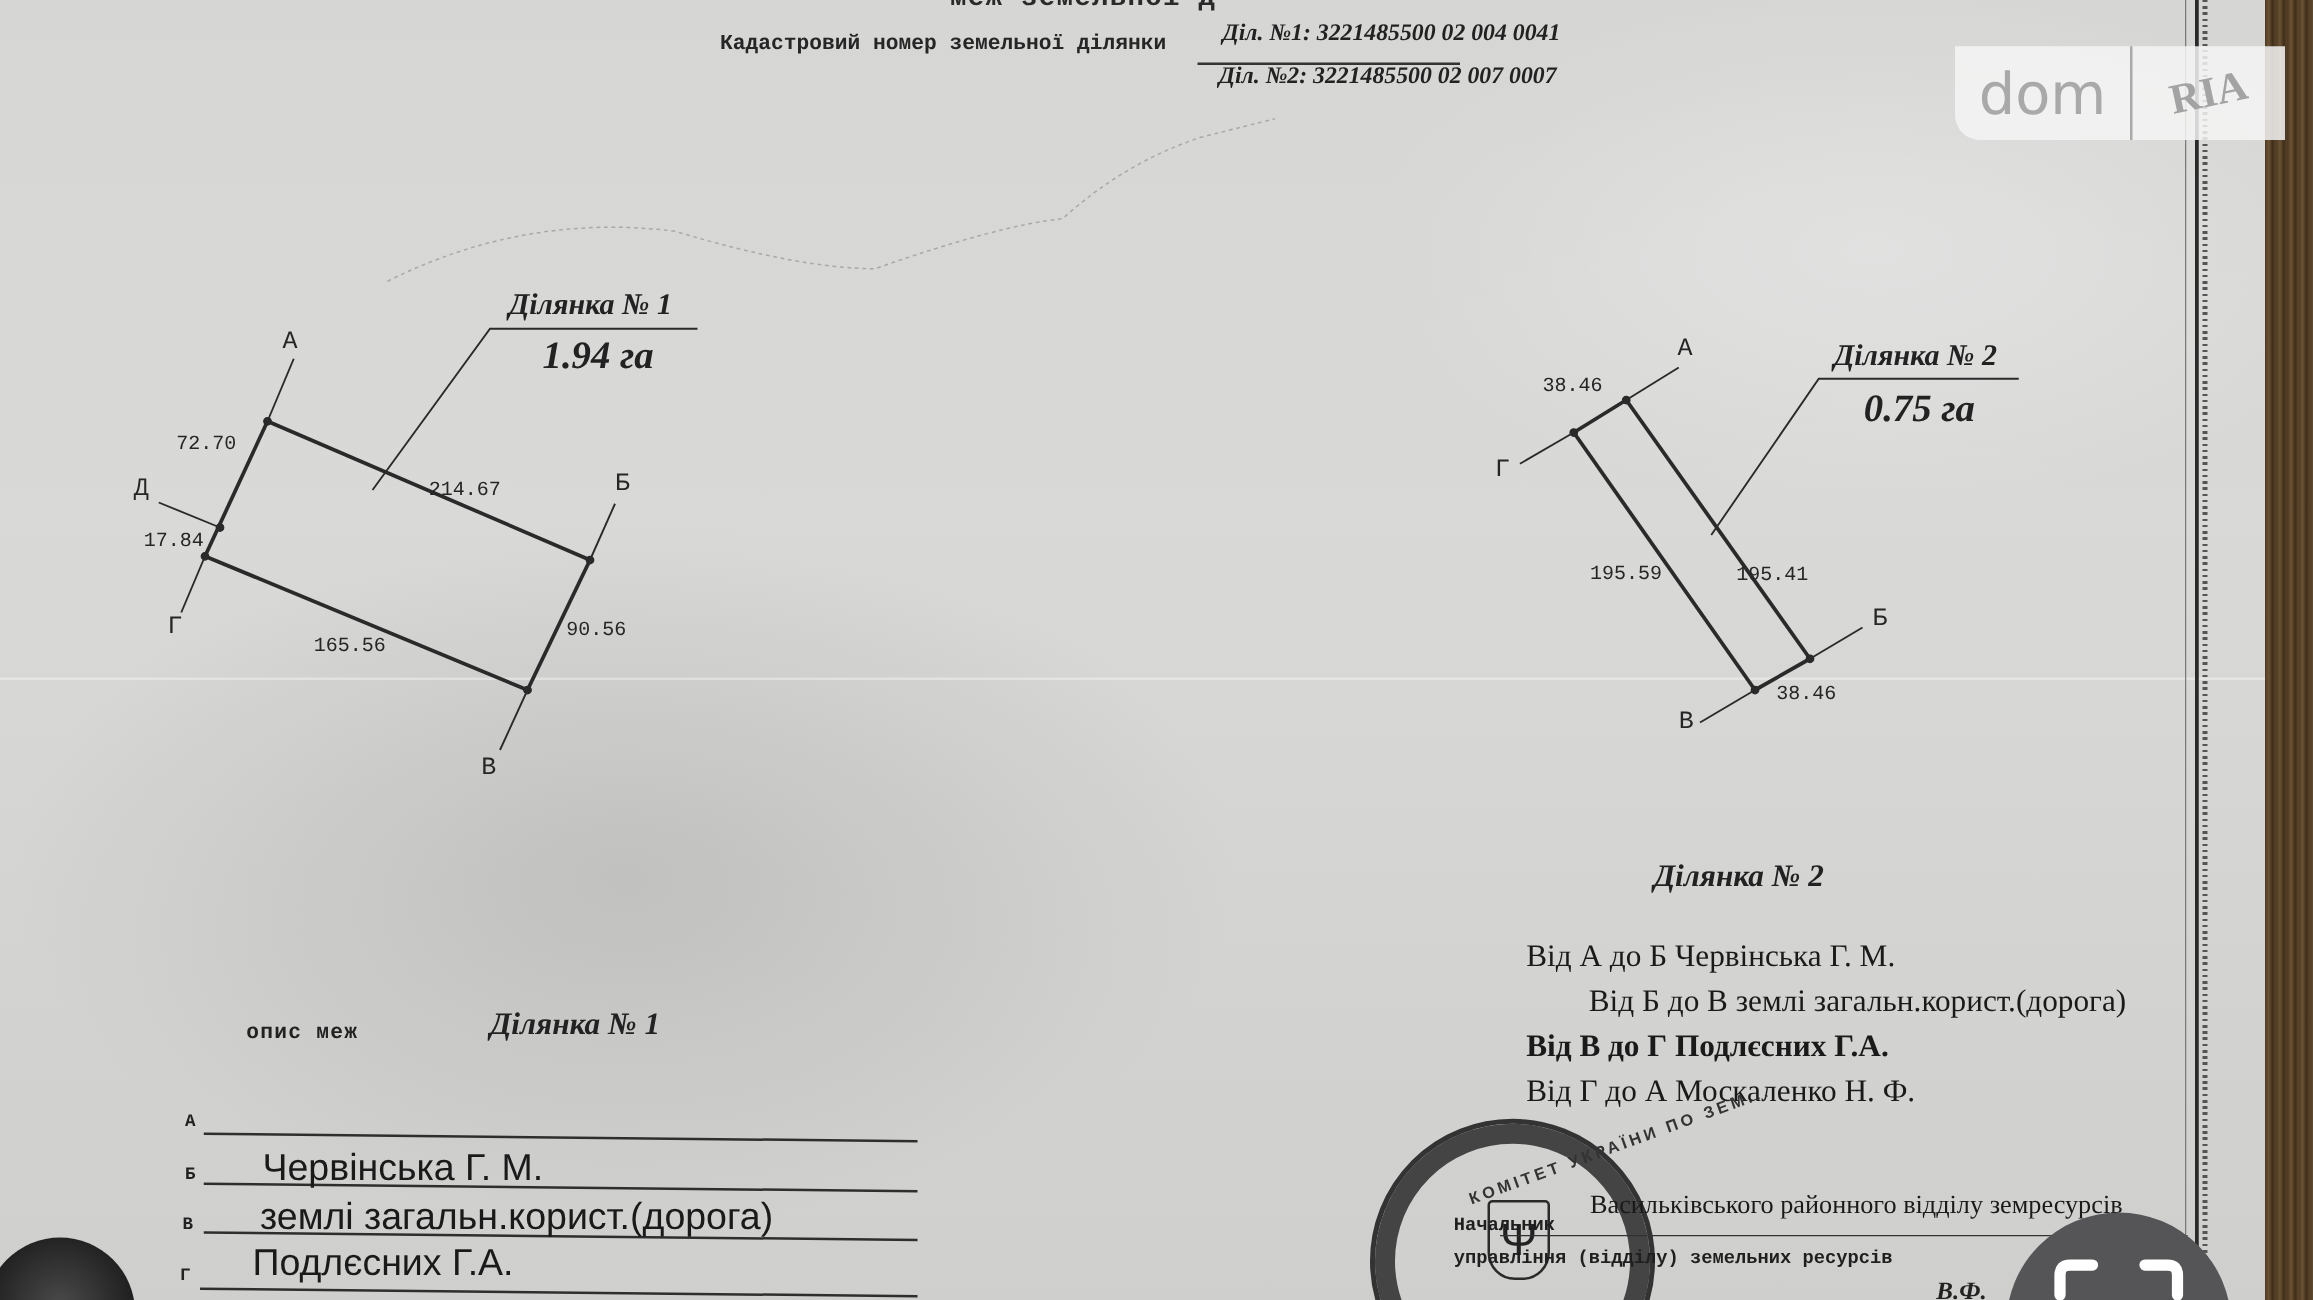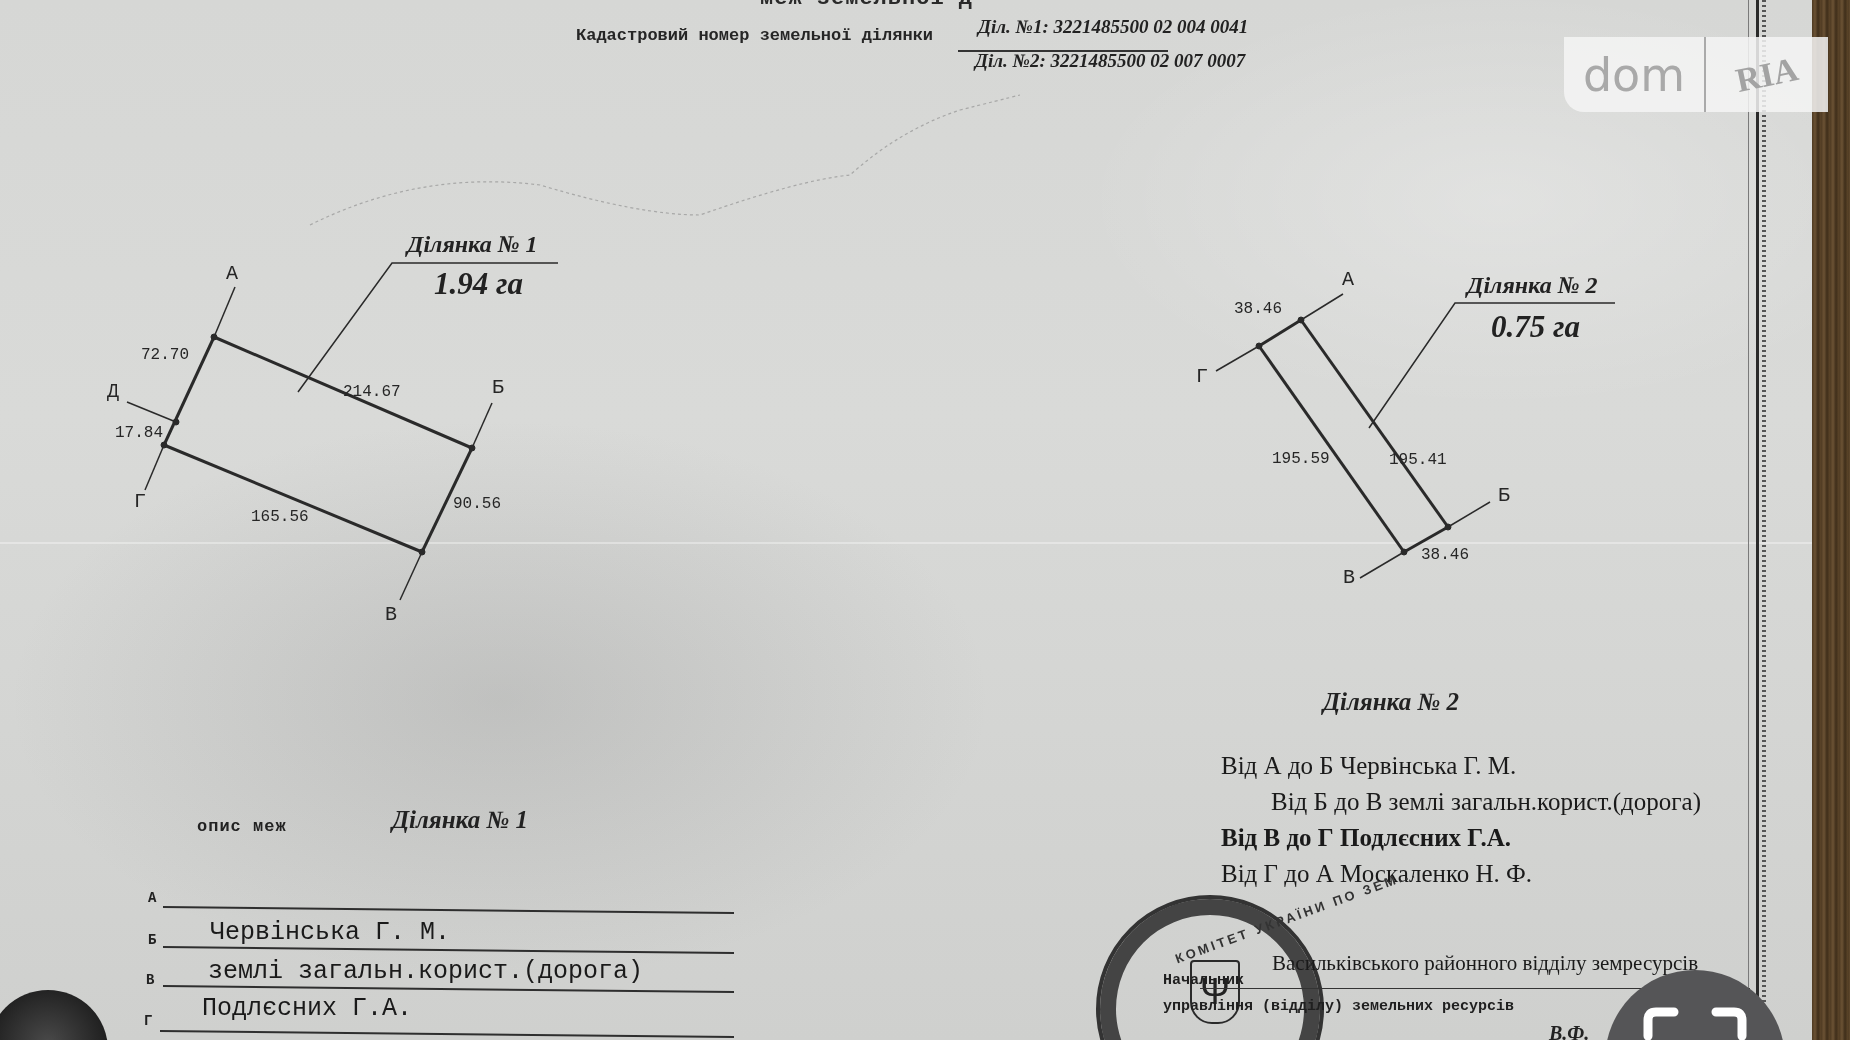--- a/index.html
+++ b/index.html
@@ -38,21 +38,21 @@
   .cad2 { left:975px; top:50px; }
 
   .serif-it { font-family:"Liberation Serif", serif; font-style:italic; font-weight:bold; color:#222; }
   .parcel-title { font-size:24px; }
   .parcel-area { font-size:31px; }
   .dim { font-size:16px; color:#262626; }
   .vertex { font-size:20px; color:#262626; }
 
   .desc-head { font-size:17px; font-weight:bold; letter-spacing:1px; color:#222; }
   .desc-row-letter { font-size:14px; font-weight:bold; color:#222; }
-  .desc-val { font-family:Liberation Mono, monospace; font-size:25px; color:#1a1a1a; }
+  .desc-val { font-family:Liberation Sans, sans-serif; font-size:30px; color:#1a1a1a; }
   .bound { font-family:"Liberation Serif", serif; font-size:25px; color:#1a1a1a; }
 
   .stamp {
     position:absolute; left:1096px; top:895px; width:220px; height:220px;
     border:4px solid #333; border-radius:50%;
     box-shadow: inset 0 0 0 14px transparent, inset 0 0 0 16px #444;
   }
   .stamp-text { position:absolute; font-size:13px; font-weight:bold; color:#333; letter-spacing:3px; }
   .trident {
     position:absolute; left:1190px; top:960px; width:46px; height:60px;

